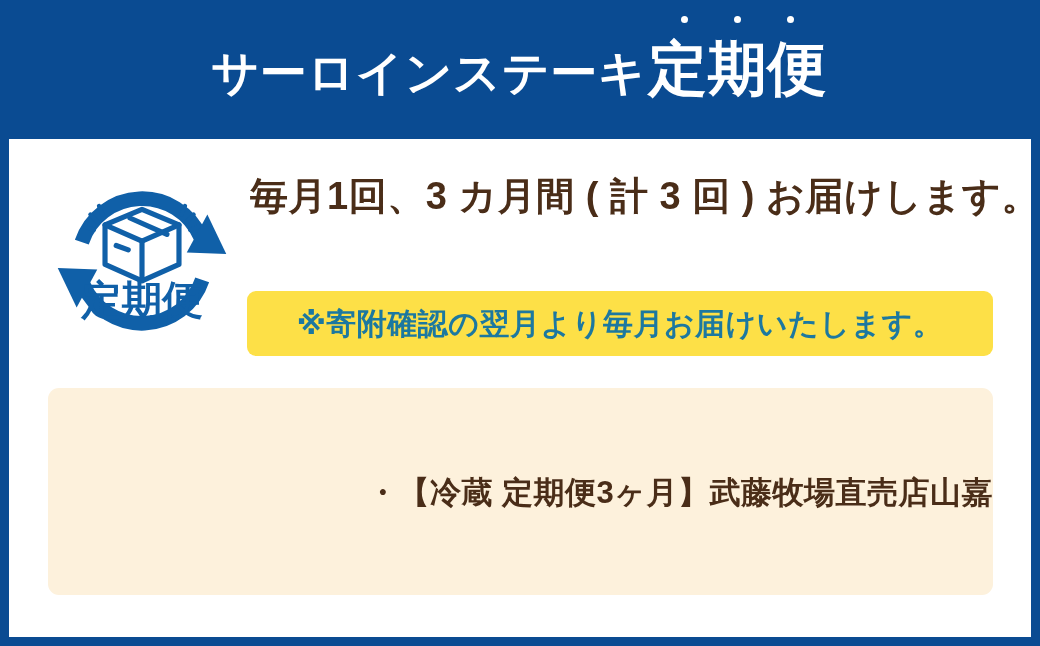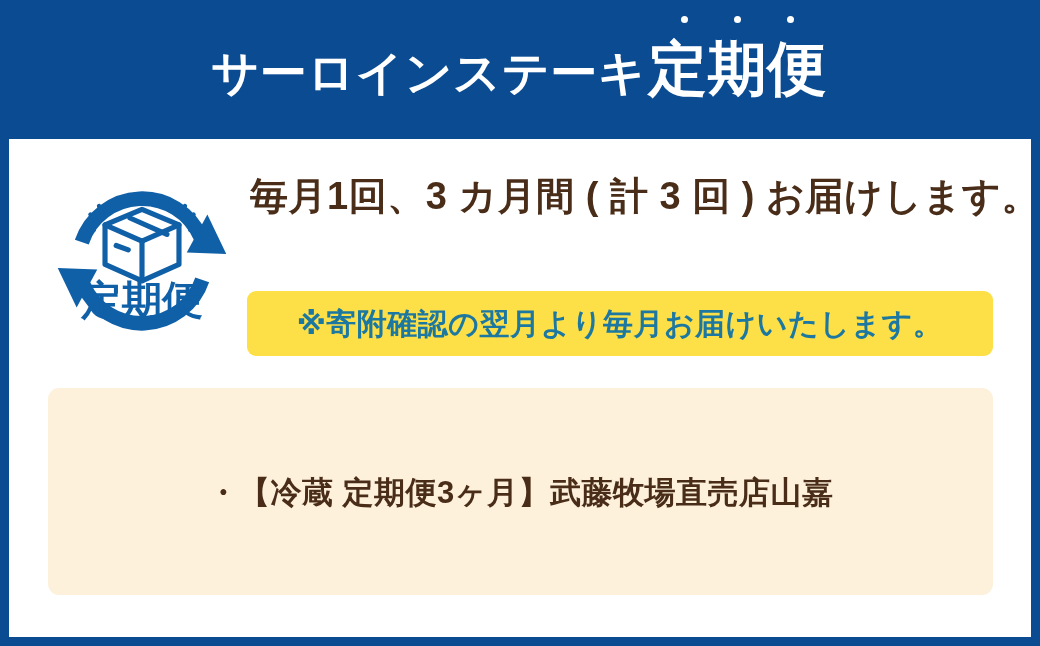--- a/index.html
+++ b/index.html
@@ -158,21 +158,21 @@
     font-size: 28px;
     font-weight: bold;
     letter-spacing: 0.5px;
     line-height: 1;
   }
   .contents-lines {
     position: absolute;
     left: 0;
     right: 0;
     top: 78px;
-    text-align: center;
+    text-align: right;
     color: #4a2d18;
   }
   .contents-line {
     font-size: 31px;
     font-weight: bold;
     letter-spacing: 0.5px;
     line-height: 1.72;
     white-space: nowrap;
   }
 </style>

